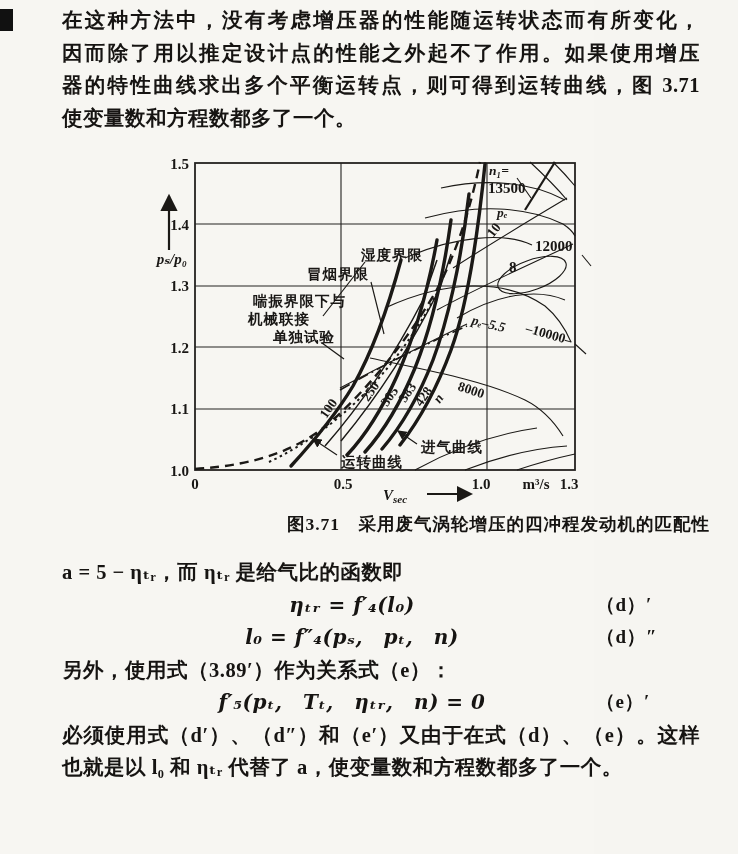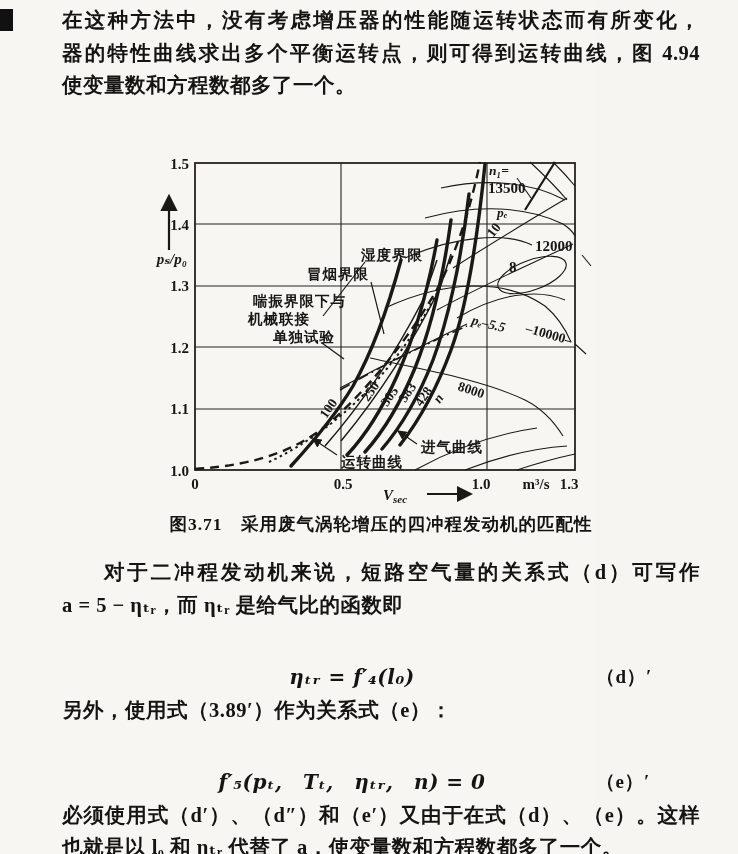--- a/index.html
+++ b/index.html
@@ -11,44 +11,45 @@
     overflow:hidden;
   }
   .page{position:relative;width:594px;height:854px;background:#f7f6f2;}
   .artifact{position:absolute;left:0;top:9px;width:13px;height:22px;background:#111;}
   .para{position:absolute;left:62px;width:638px;font-size:20.5px;font-weight:700;letter-spacing:0.5px;}
   .ln{height:32.5px;line-height:32.5px;white-space:nowrap;}
   .just{text-align:justify;text-align-last:justify;white-space:normal;overflow:hidden;}
   .indent{text-indent:42px;}
   .p1{top:4px;}
   .p2{top:556px;}
-  .eq-row{display:flex;height:32.5px;line-height:32.5px;margin-top:40px;}
+  .eq-row{display:flex;height:32.5px;line-height:32.5px;}
   .eq-body{flex:1;text-align:center;padding-left:46px;
     font-family:"DejaVu Serif","Liberation Serif",serif;font-style:italic;font-weight:700;font-size:20px;}
   .eq-tag{width:104px;text-align:left;font-weight:700;font-size:19px;}
-  .caption{position:absolute;left:62px;top:512px;width:638px;text-align:center;
+  .caption{position:absolute;left:72px;top:512px;width:638px;text-align:right;
     font-size:17.5px;font-weight:700;letter-spacing:1px;}
   .figwrap{position:absolute;left:85px;top:148px;width:620px;height:362px;}
   svg text{font-family:"Liberation Serif","DejaVu Serif",serif;fill:#191715;}
   .tick{font-size:15px;font-weight:700;}
   .cjk{font-size:14.5px;font-weight:700;letter-spacing:1px;}
   .num{font-size:13.5px;font-weight:700;}
   .ital{font-style:italic;}
   .curve{fill:none;stroke:#1b1916;}
 </style>
 </head>
 <body>
 
 <div class="page">
 
   <div class="artifact"></div>
 
   <div class="para p1">
     <div class="ln just">在这种方法中，没有考虑增压器的性能随运转状态而有所变化，</div>
-    <div class="ln just">器的特性曲线求出多个平衡运转点，则可得到运转曲线，图 4.94</div>
+    <div class="ln just">因而除了用以推定设计点的性能之外起不了作用。如果使用增压</div>
+    <div class="ln just">器的特性曲线求出多个平衡运转点，则可得到运转曲线，图 3.71</div>
     <div class="ln">使变量数和方程数都多了一个。</div>
   </div>
 
   <div class="figwrap">
   <svg width="620" height="362" viewBox="0 0 620 362">
     <defs>
       <marker id="ah" markerWidth="9" markerHeight="8" refX="7" refY="4" orient="auto">
         <path d="M0,0 L8,4 L0,8 z" fill="#1b1916"></path>
       </marker>
     </defs>
@@ -153,25 +154,28 @@
       <text class="num ital" transform="rotate(-55 357 253)" x="357" y="253" text-anchor="middle">n</text>
       <text class="cjk" x="256" y="319">运转曲线</text>
       <text class="cjk" x="336" y="304">进气曲线</text>
     </g>
   </svg>
   </div>
 
   <div class="caption">图3.71　采用废气涡轮增压的四冲程发动机的匹配性</div>
 
   <div class="para p2">
-    <div class="ln just indent">对于二冲程发动机来说，短路空气量的关系式（d）可写作</div>
     <div class="ln">a = 5 − ηₜᵣ，而 ηₜᵣ 是给气比的函数即</div>
     <div class="eq-row">
       <span class="eq-body">ηₜᵣ = f′₄(l₀)</span>
       <span class="eq-tag">（d）′</span>
+    </div>
+    <div class="eq-row">
+      <span class="eq-body">l₀ = f″₄(pₛ,　pₜ,　n)</span>
+      <span class="eq-tag">（d）″</span>
     </div>
     <div class="ln">另外，使用式（3.89′）作为关系式（e）：</div>
     <div class="eq-row">
       <span class="eq-body">f′₅(pₜ,　Tₜ,　ηₜᵣ,　n) = 0</span>
       <span class="eq-tag">（e）′</span>
     </div>
     <div class="ln just">必须使用式（d′）、（d″）和（e′）又由于在式（d）、（e）。这样</div>
     <div class="ln">也就是以 l₀ 和 ηₜᵣ 代替了 a，使变量数和方程数都多了一个。</div>
   </div>
 

